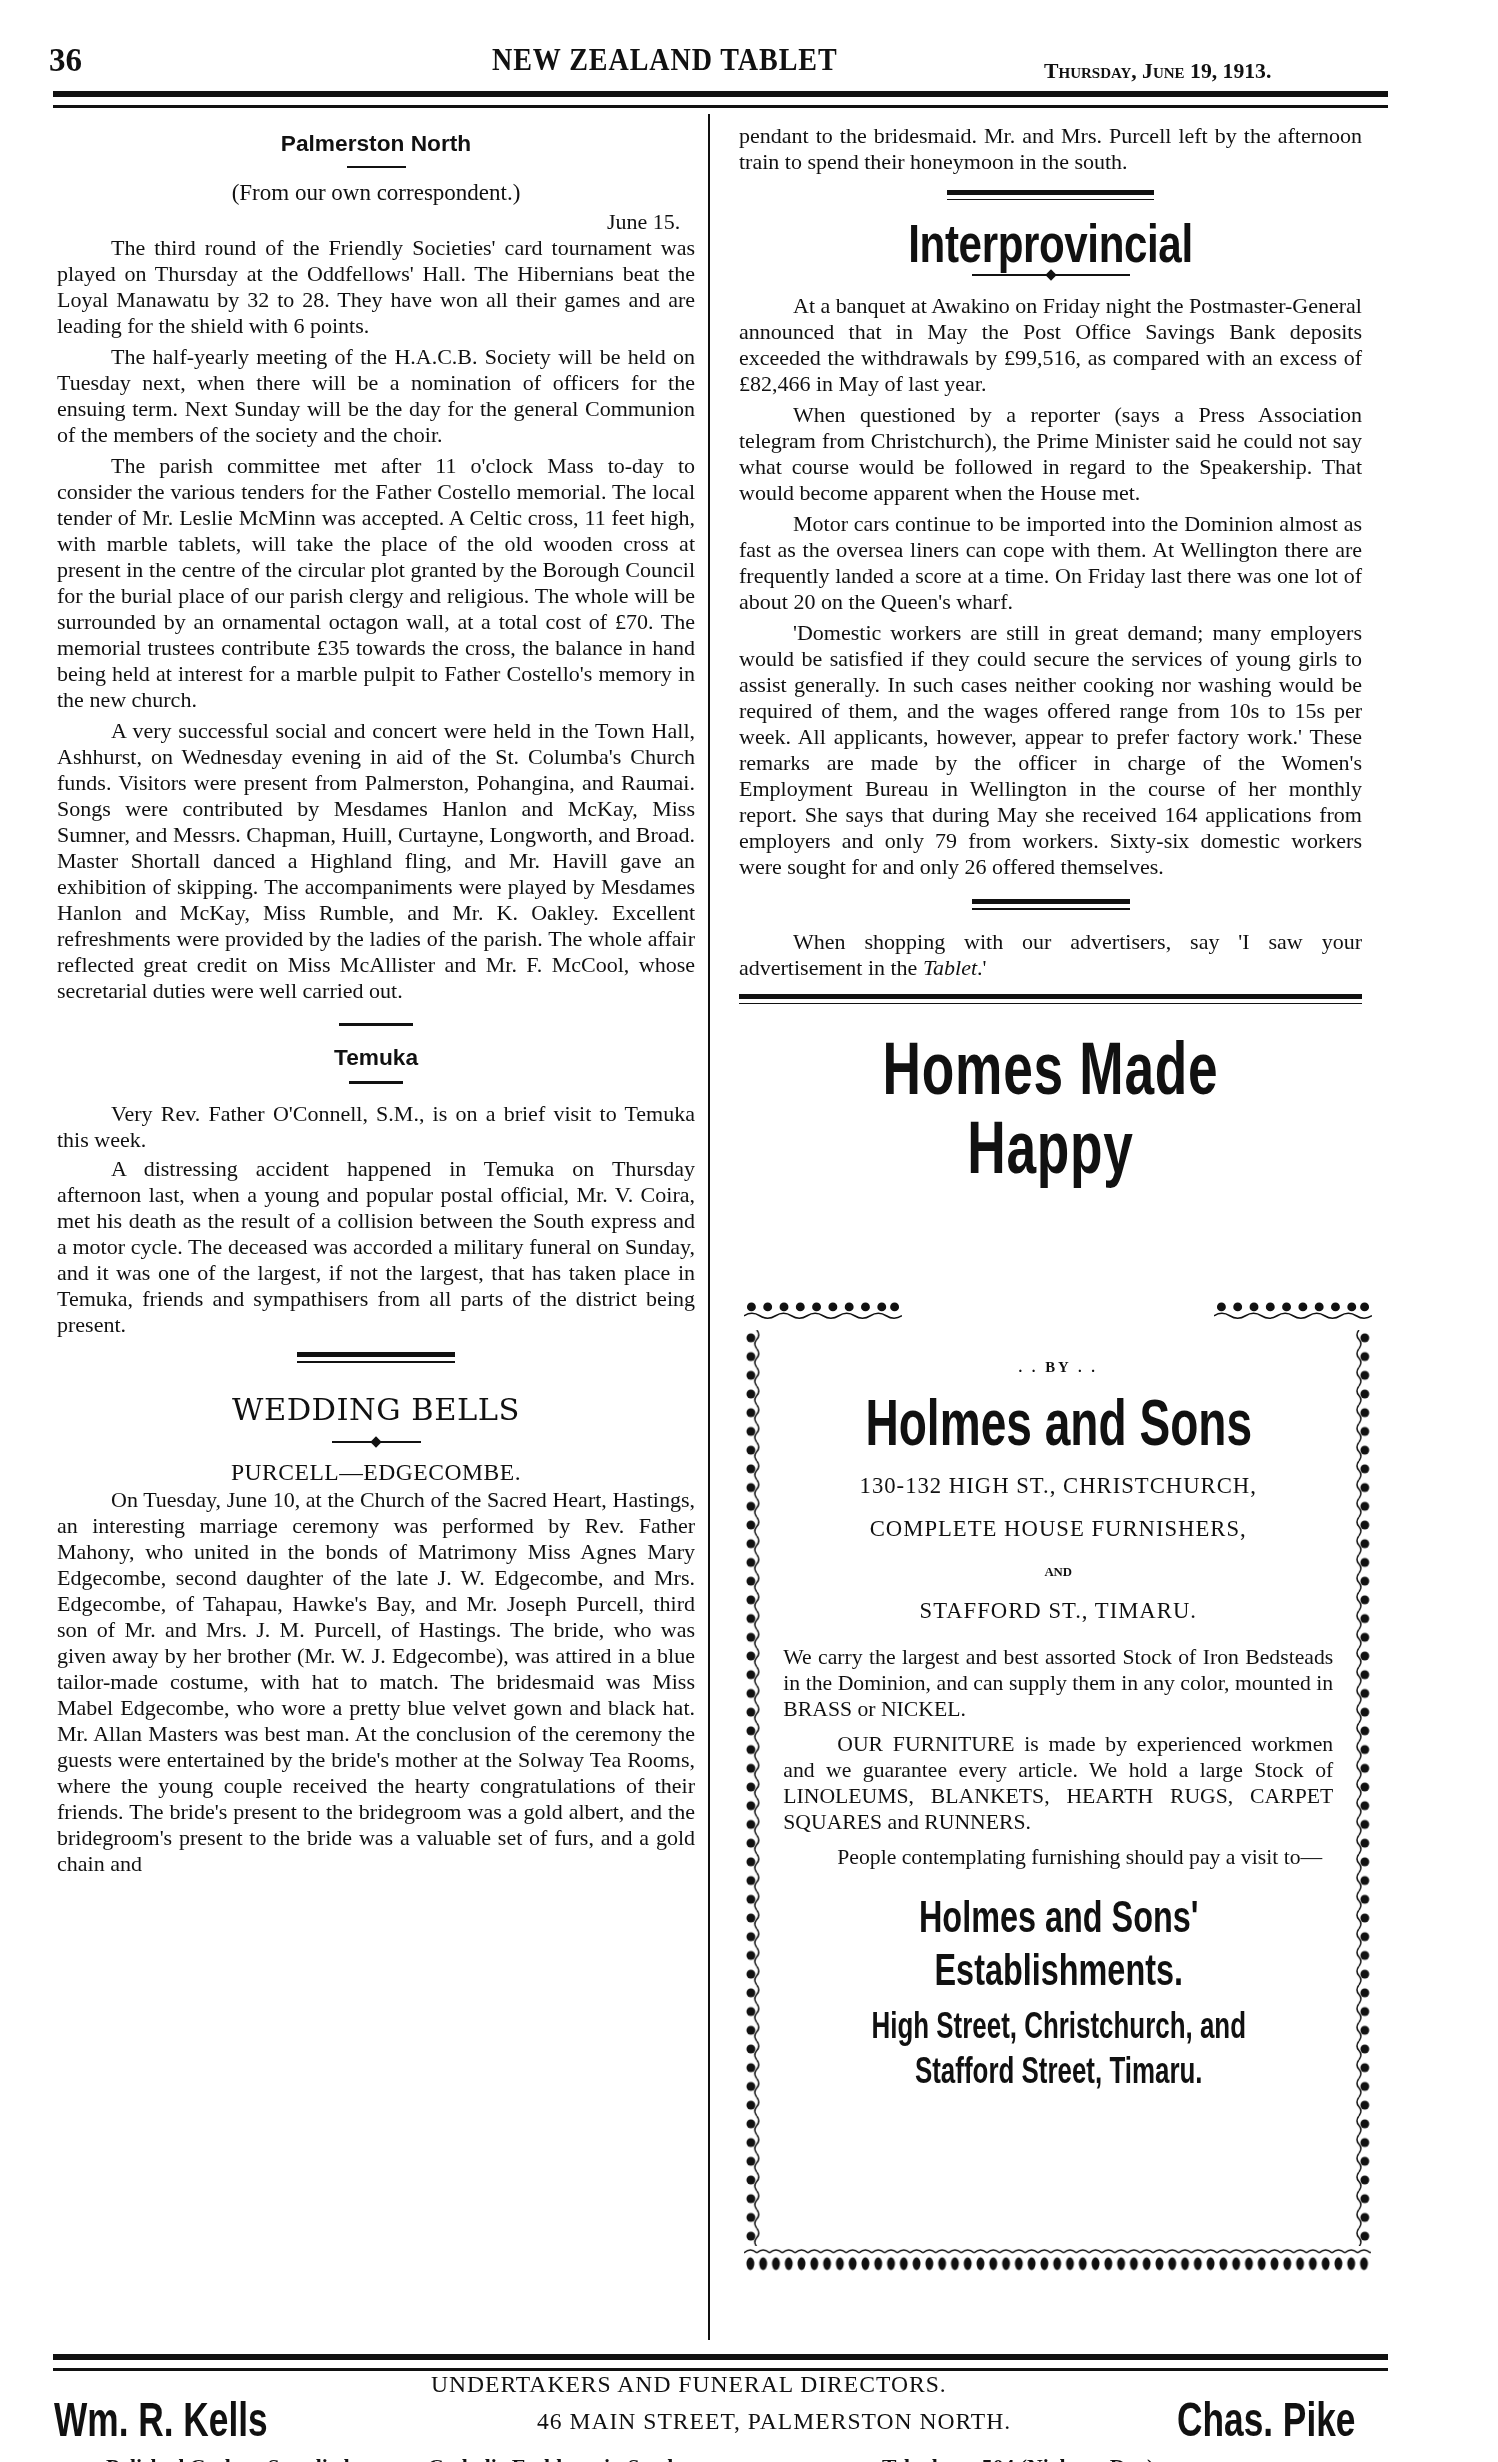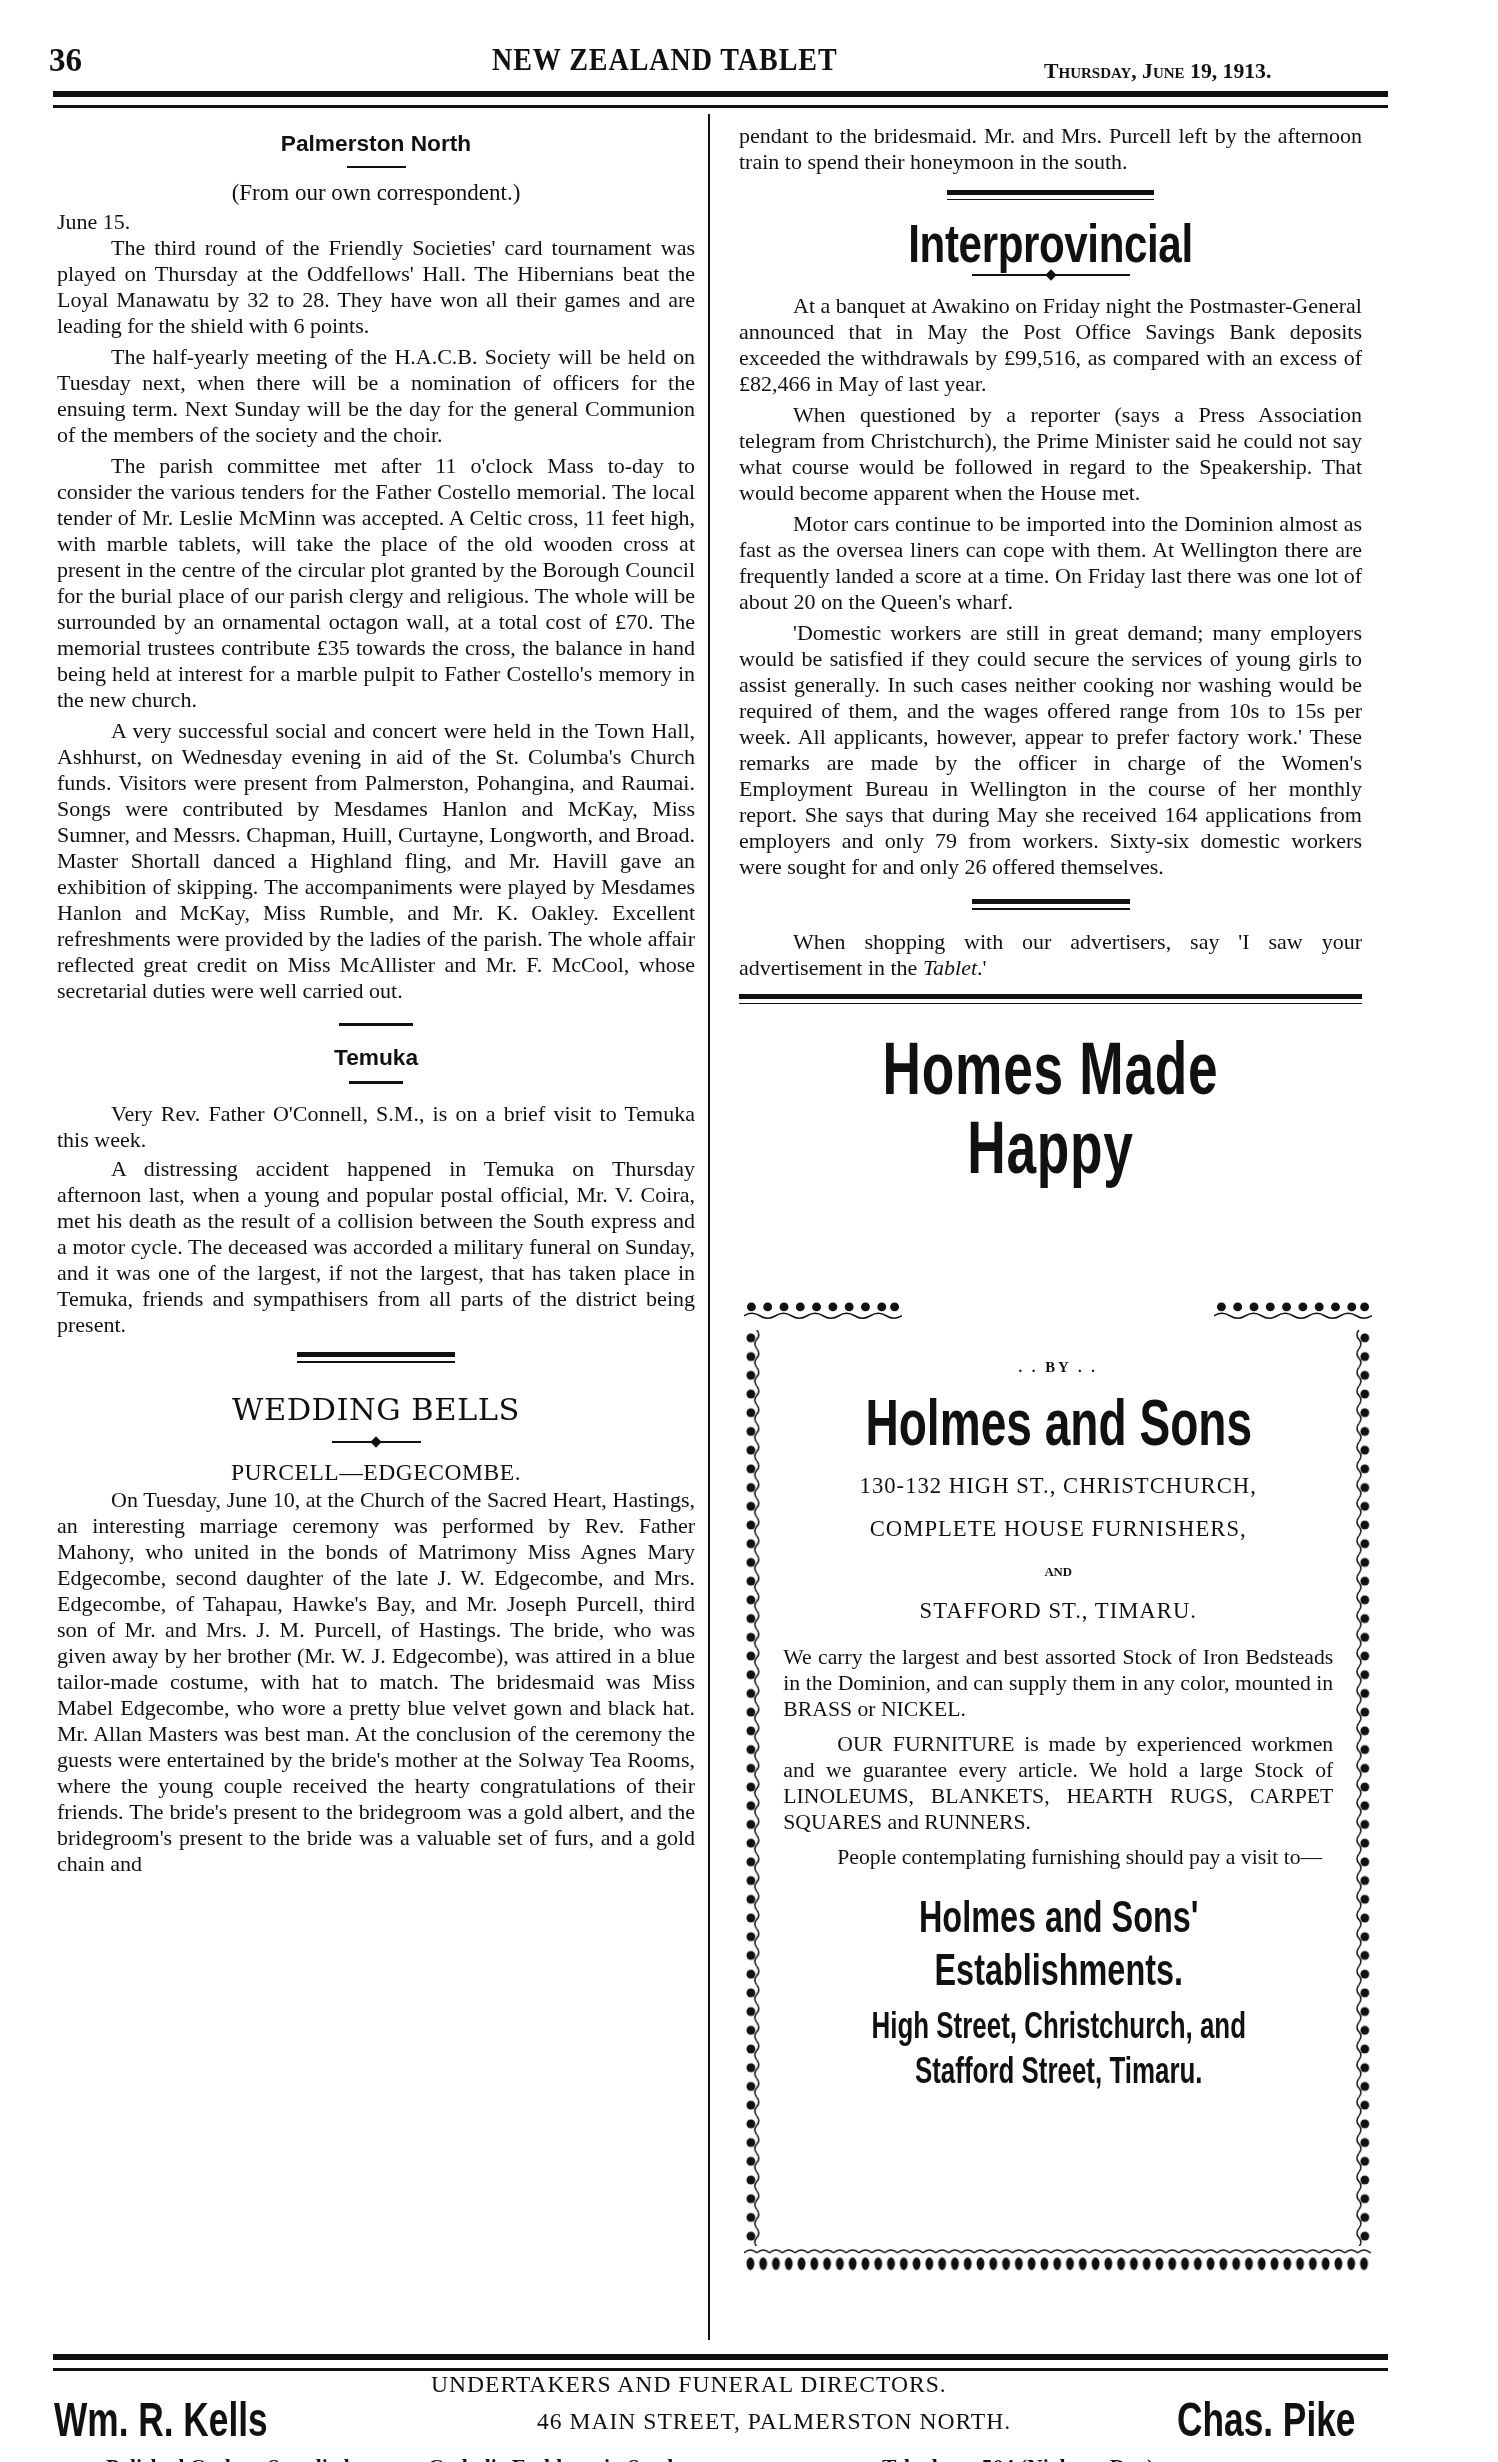--- a/index.html
+++ b/index.html
@@ -13,21 +13,21 @@
   .rule-thin { background:#111; height:2.5px; }
   .col-divider { left:708px; top:114px; width:2px; height:2226px; background:#111; }
   .col { font-family:"Liberation Serif", serif; font-size:22px; line-height:26px; text-align:justify; }
   .col p { margin:0; text-indent:54px; }
   .col .noind { text-indent:0; }
   .left-col { left:57px; top:123px; width:638px; }
   .right-col { left:739px; top:123px; width:623px; }
   .sec-head { text-align:center; font-family:Liberation Sans, sans-serif; font-weight:bold; font-size:22.7px; margin:6.9px 0 3px; }
   .short-rule { width:79px; height:2.5px; background:#111; margin:12.8px auto 14.8px; }
   .corr { text-align:center; font-size:23px; margin:0 0 3px; }
-  .dateline { margin:0 0 0; padding-right:14.8px; }
+  .dateline { text-align:right; margin:0 0 0; padding-right:14.8px; }
   .double-rule { margin:19.7px auto 21.7px; width:231px; }
   .double-rule .a { height:4.9px; background:#111; }
   .double-rule .b { height:1.5px; background:#111; margin-top:3.9px; }
   .mid-rule { width:207px; height:2px; background:#111; margin:21.7px auto 29.5px; }
   .wed-head { text-align:center; font-family:"DejaVu Serif", serif; font-size:30.5px; letter-spacing:0.5px; margin:34px 0 14.8px; }
   .orn-rule { position:relative; width:128px; height:9.8px; margin:0 auto 11.8px; }
   .orn-rule .line { position:absolute; left:0; right:0; top:3.9px; height:1.5px; background:#111; }
   .orn-rule .diamond { position:absolute; left:50%; top:0.5px; width:7.9px; height:7.9px; background:#111; transform:translateX(-50%) rotate(45deg); }
   .sub-head { text-align:center; font-size:23.6px; letter-spacing:0.5px; margin:0 0 2px; }
   .interp-head { text-align:center; font-family:"Liberation Sans", sans-serif; font-weight:bold; font-size:54px; transform:scaleX(0.78); margin:29.5px 0 14.8px; letter-spacing:-0.5px; }

